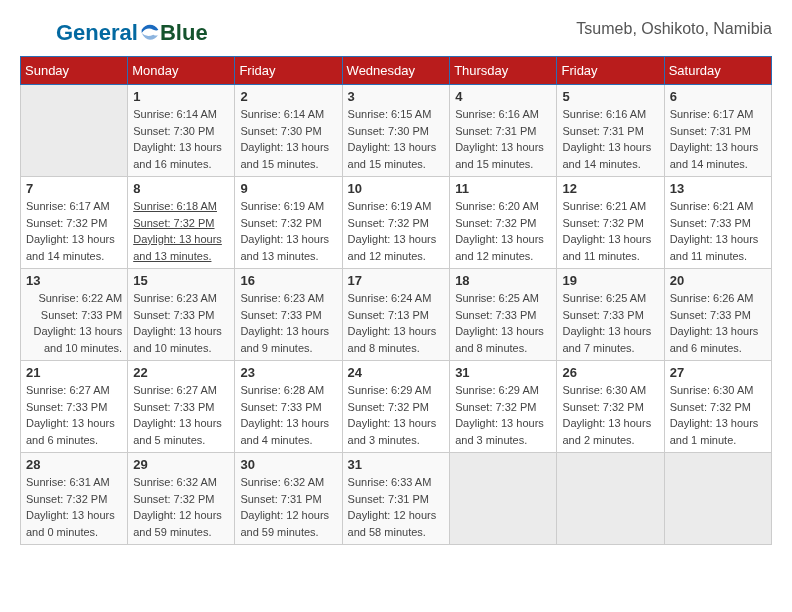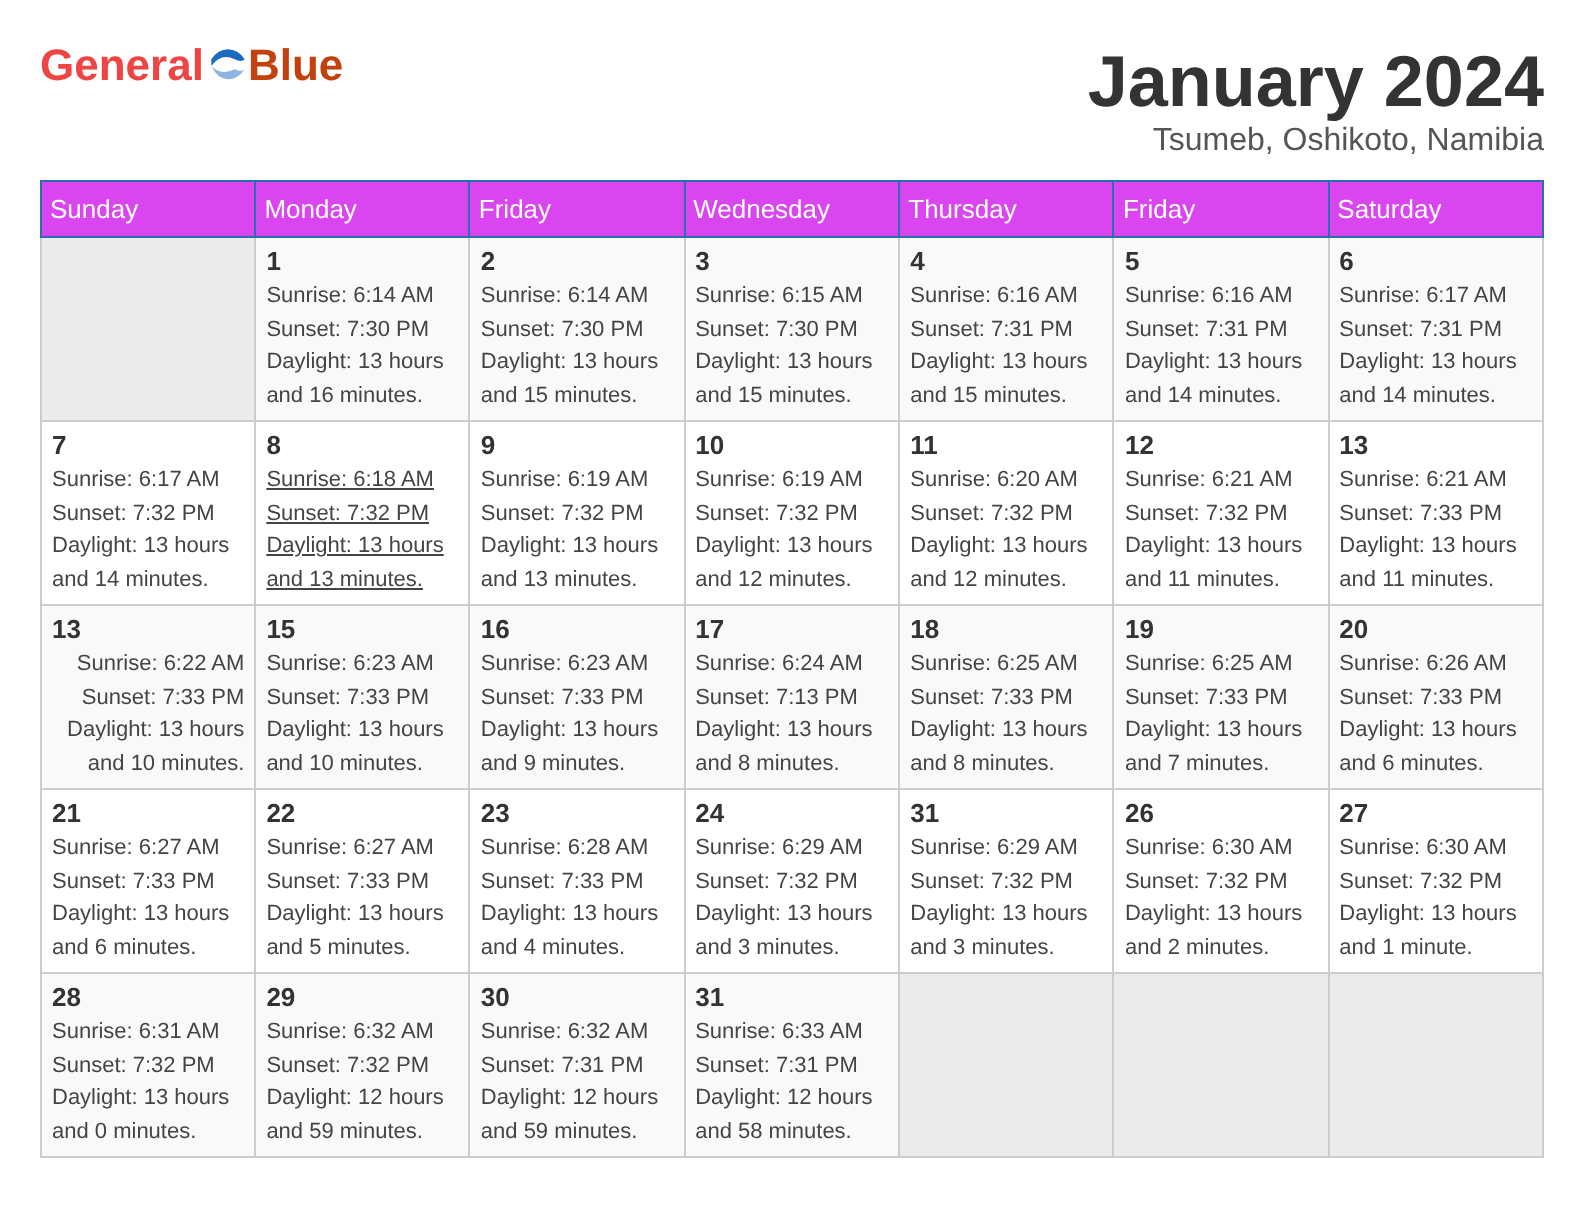--- a/index.html
+++ b/index.html
@@ -21,22 +21,22 @@
       flex-direction: column;
       align-items: flex-start;
     }
     .logo-text {
       font-size: 22px;
       font-weight: bold;
       color: #333;
       display: flex;
       align-items: center;
     }
-    .logo-general { color: #ef4444; }
-    .logo-blue { color: #c2410c; }
+    .logo-general { color: #0369a1; margin-left: 36px; }
+    .logo-blue { color: #14532d; }
     .logo-icon {
       width: 20px;
       height: 20px;
       margin-left: 2px;
     }
     .title-block {
       text-align: right;
     }
     .calendar-title {
       font-size: 36px;
@@ -46,21 +46,21 @@
     .calendar-subtitle {
       font-size: 16px;
       color: #555;
     }
     table {
       width: 100%;
       border-collapse: collapse;
       font-size: 11px;
     }
     thead tr th {
-      background-color: #d946ef;
+      background-color: #b91c1c;
       color: #fff;
       padding: 6px 4px;
       text-align: left;
       font-size: 13px;
       font-weight: normal;
       border: 1px solid #2a6db5;
     }
     tbody tr td {
       border: 1px solid #ccc;
       padding: 4px 5px;
@@ -99,21 +99,20 @@
     <div class="logo-text">
       <span class="logo-general">General</span>
       <svg class="logo-icon" viewBox="0 0 24 24">
         <path d="M2 12 Q8 4 16 8 Q20 10 22 8 Q18 2 12 2 Q6 2 2 8 Z" fill="#1a6abf"></path>
         <path d="M2 12 Q6 20 12 20 Q18 20 22 14 Q20 16 16 14 Q8 18 2 12 Z" fill="#1a6abf" opacity="0.5"></path>
       </svg>
       <span class="logo-blue">Blue</span>
     </div>
   </div>
   <div class="title-block">
-    <div class="calendar-title">January 2024</div>
     <div class="calendar-subtitle">Tsumeb, Oshikoto, Namibia</div>
   </div>
 </div>
 
 <table>
   <thead>
     <tr>
     <th>Sunday</th>
         <th>Monday</th>
         <th>Friday</th>

